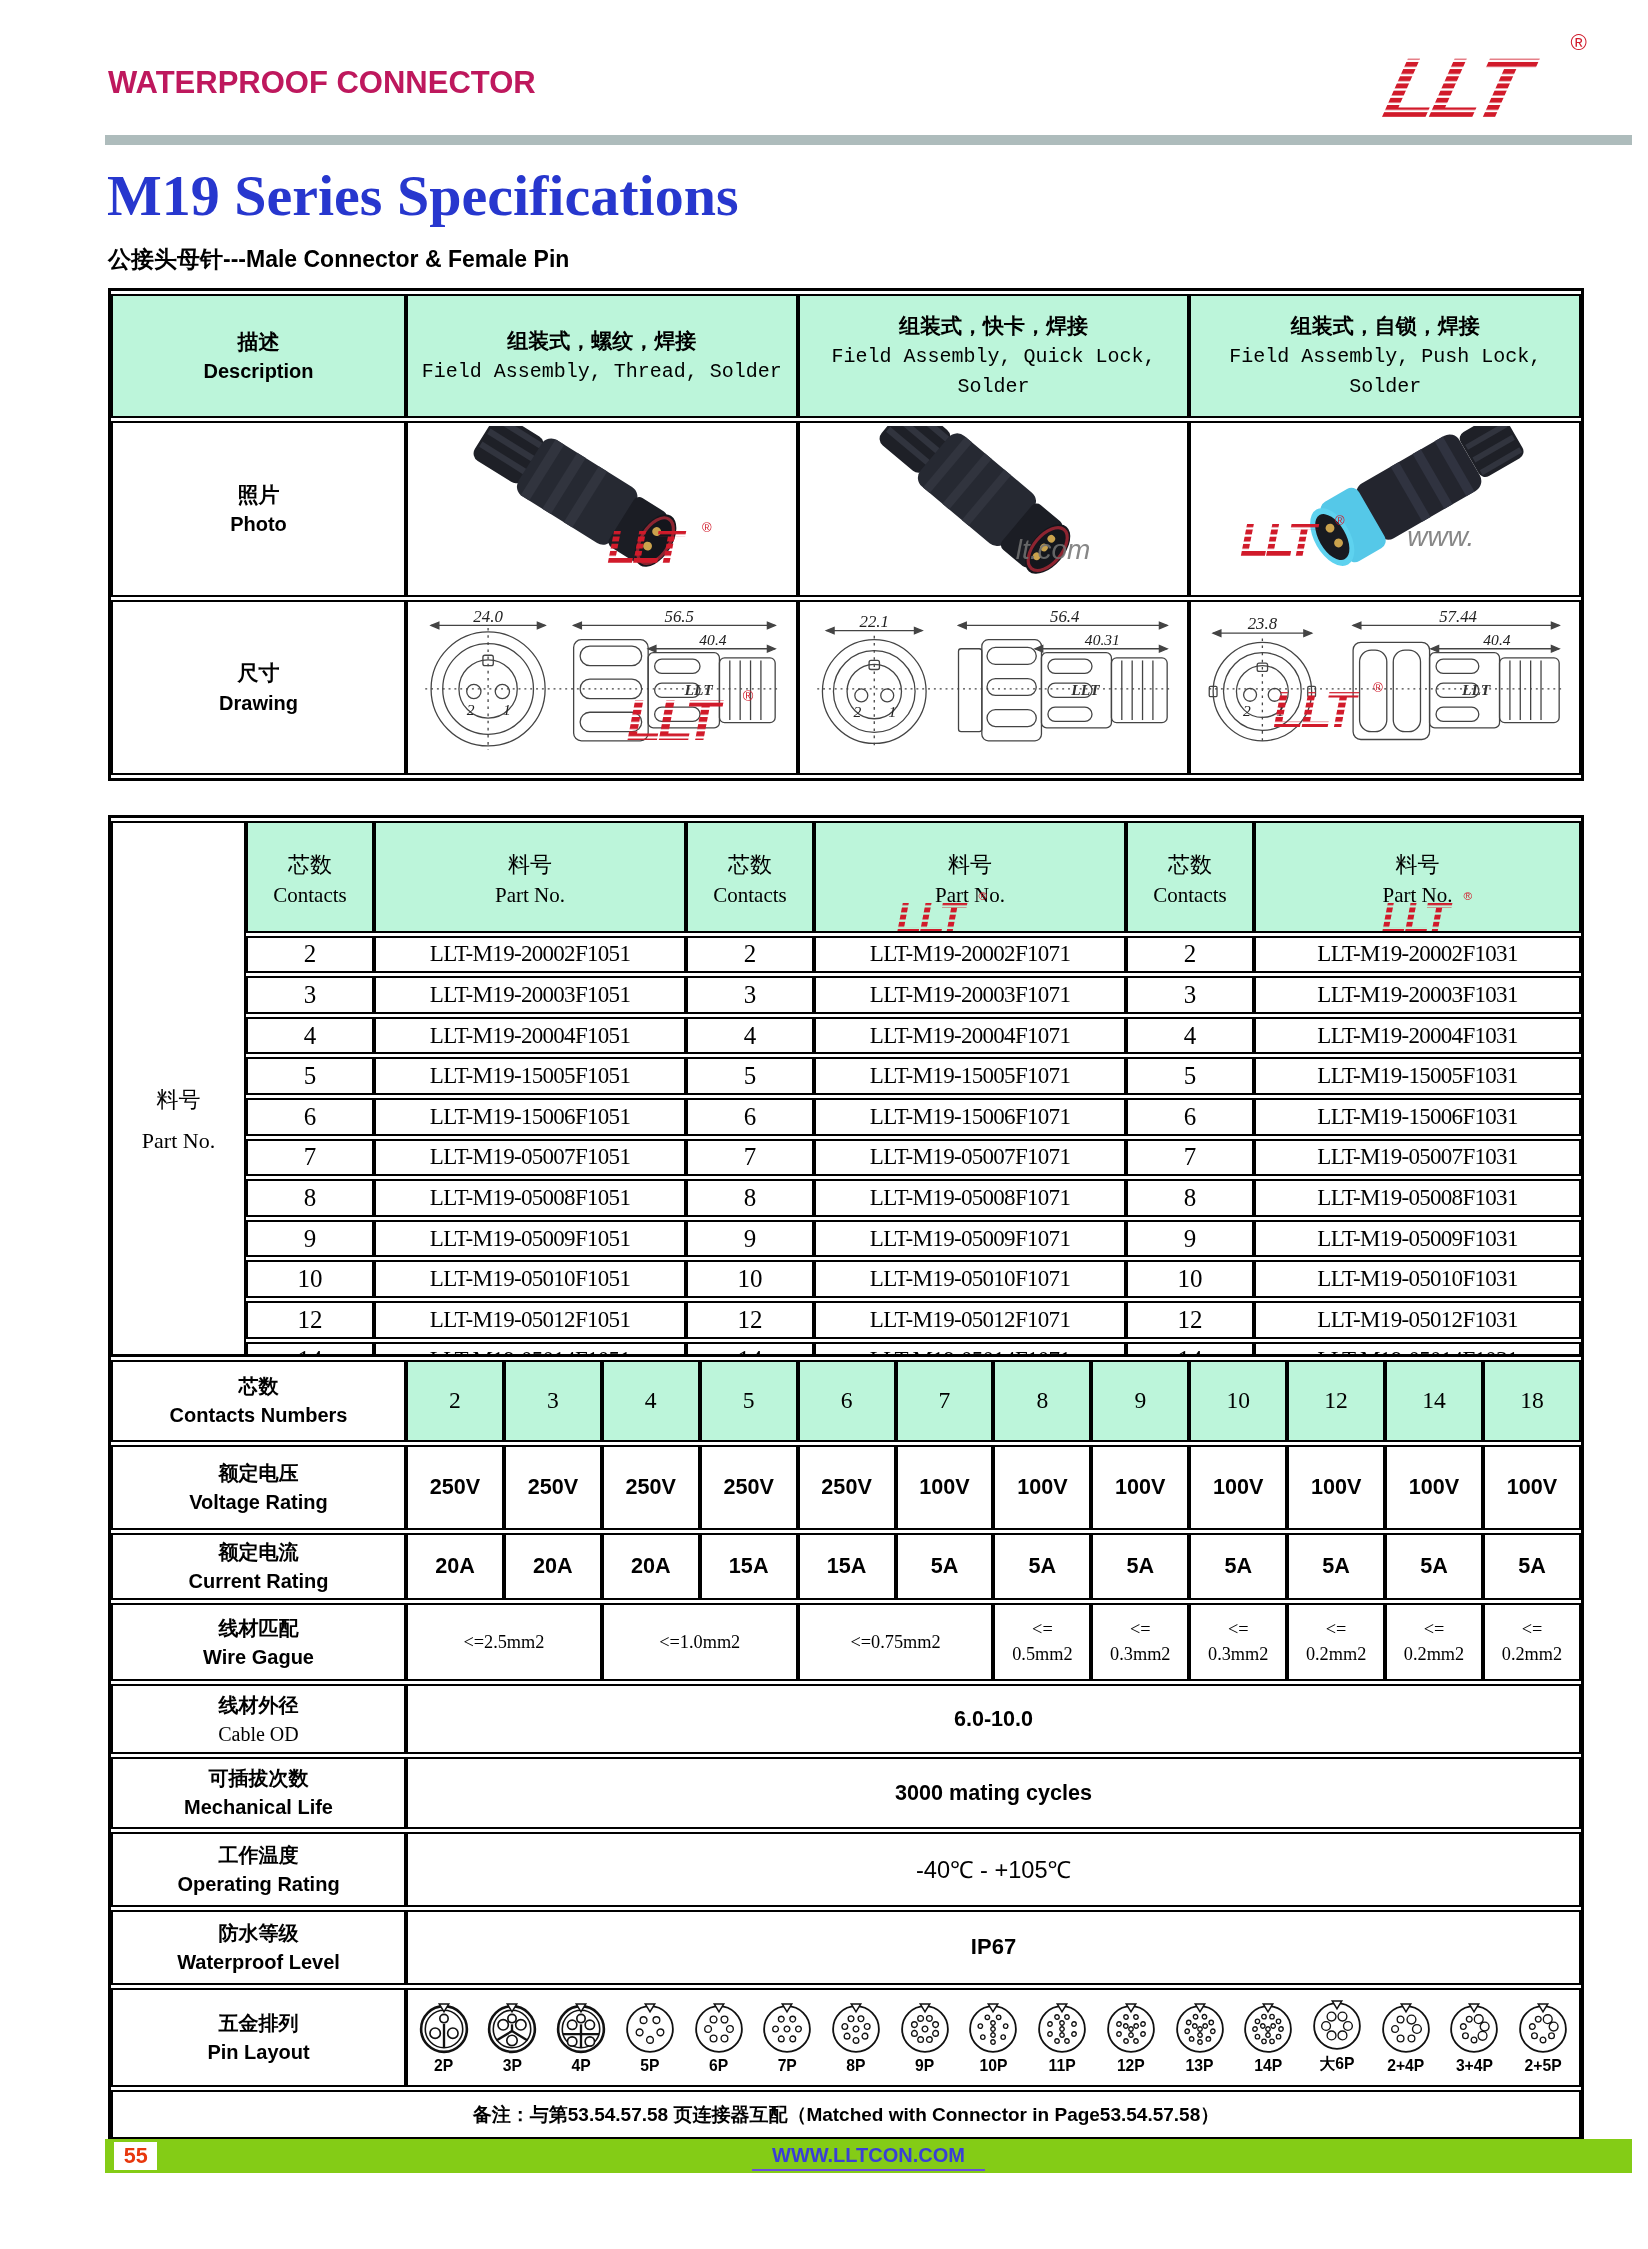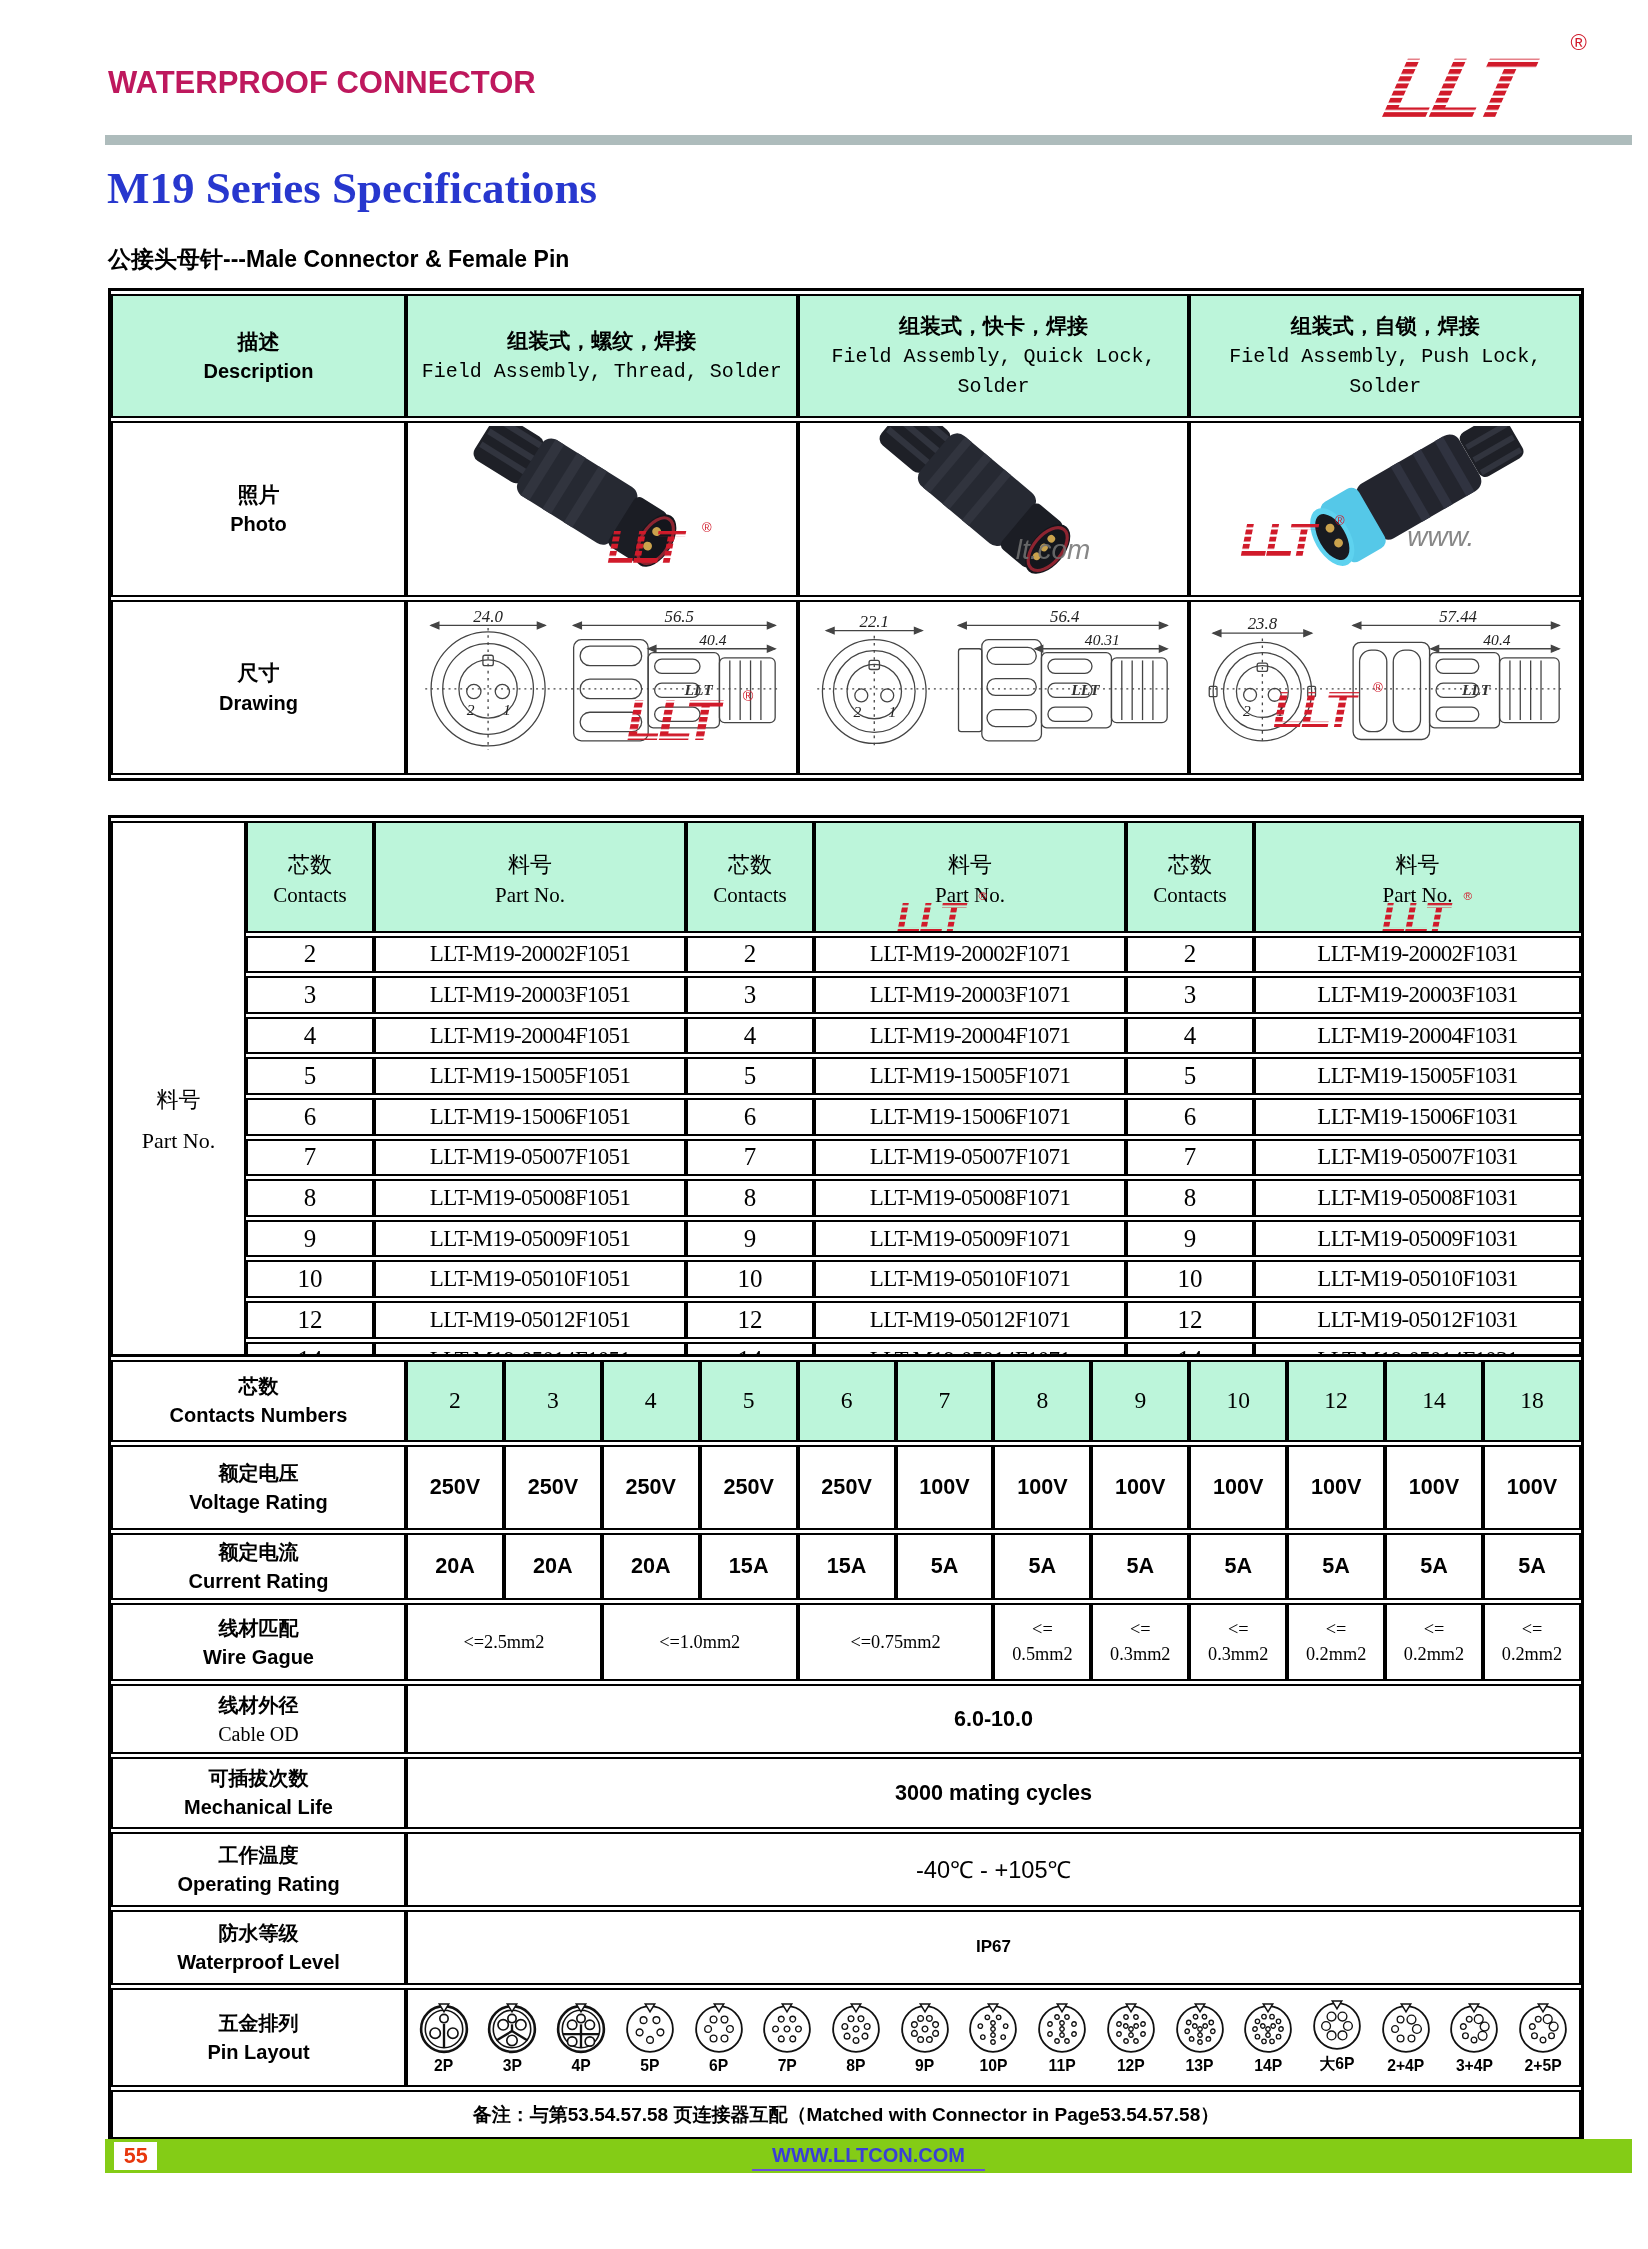--- a/index.html
+++ b/index.html
@@ -4,21 +4,21 @@
 <style>
   html,body{margin:0;padding:0;background:#888;}
   .page{position:relative;width:1649px;height:2250px;background:#fff;overflow:hidden;
         font-family:"Liberation Sans",sans-serif;color:#000;}
   .serif{font-family:Liberation Sans, sans-serif;}
 
   
   .h-title{position:absolute;left:108px;top:65px;font-size:31px;font-weight:bold;color:#be185d;letter-spacing:0px;}
   .logo{position:absolute;right:56px;top:26px;width:216px;height:111px;}
   .gray-bar{position:absolute;left:105px;top:135px;width:1527px;height:9.8px;background:#AEBCBC;}
-  .m19{position:absolute;left:107px;top:162px;font-size:45px;font-weight:bold;
+  .m19{position:absolute;left:107px;top:162px;font-size:58px;font-weight:bold;
        font-family:"Liberation Serif",serif;color:#2737CE;}
   .subtitle{position:absolute;left:108px;top:244px;font-size:23px;font-weight:bold;}
 
   
   .tbl-wrap{position:absolute;left:108px;width:1476px;border:3.3px solid #000;background:#fff;box-sizing:border-box;}
   .tbl-wrap table{width:100%;border-collapse:separate;border-spacing:0 3.3px;table-layout:fixed;}
   .tbl-wrap td{border:2.6px solid #000;background:#fff;padding:1.3px;text-align:center;vertical-align:middle;
                overflow:hidden;position:relative;}
   td.mint{background:#BCF5DA;}
   .t1{top:288px;}
@@ -643,21 +643,21 @@
           <div class="lbl-en">Operating Rating</div>
         </td>
         <td class="val serif" colspan="12" style="font-weight:normal;font-size:23.6px">-40℃ - +105℃</td>
       </tr>
 
       <tr class="r-ip">
         <td class="slabel">
           <div class="zh">防水等级</div>
           <div class="lbl-en">Waterproof Level</div>
         </td>
-        <td class="val" colspan="12" style="font-size:17px">IP67</td>
+        <td class="val" colspan="12" style="font-size:22px">IP67</td>
       </tr>
 
       <tr class="r-pins">
         <td class="slabel">
           <div class="zh">五金排列</div>
           <div class="lbl-en">Pin Layout</div>
         </td>
         <td colspan="12">
           <div class="pin-strip">
 

